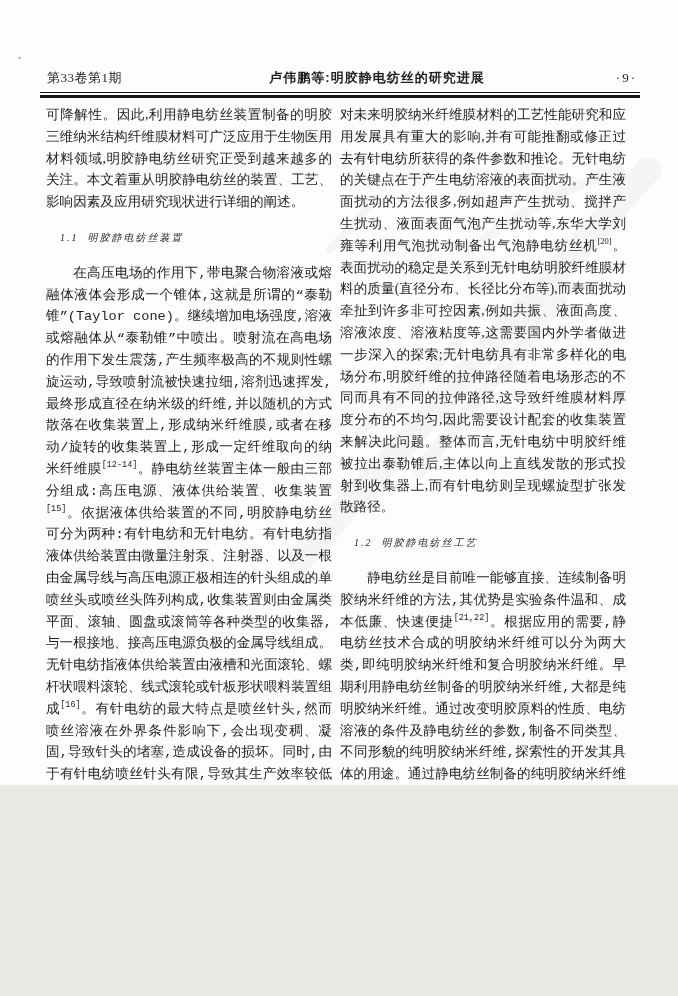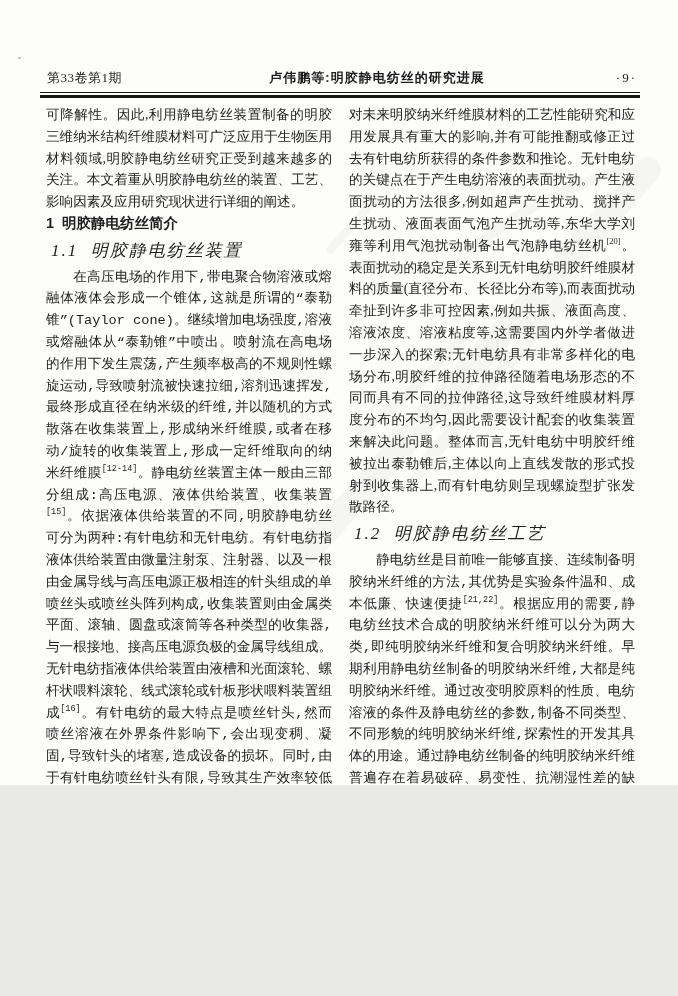--- a/index.html
+++ b/index.html
@@ -27,38 +27,38 @@
     font-weight:bold;font-size:13px;letter-spacing:1px;
   }
   .header-pg{min-width:50px;text-align:right;letter-spacing:2px;}
 
   .header-rule{position:absolute;left:40px;right:38px;top:92px;}
   .rule-thin{height:1px;background:#161616;margin-bottom:2px;}
   .rule-thick{height:2.5px;background:#161616;}
 
   .columns{
     position:absolute;top:104px;left:46px;
-    display:flex;gap:17px;
+    display:flex;gap:8px;
   }
   .col{
     width:286px;height:856px;overflow:hidden;
     font-size:13.6px;line-height:21.8px;
     text-align:justify;
   }
   .para{margin:0;}
   .para.indent{text-indent:2em;font-family:Liberation Mono, monospace;}
   .h1{
     font-family:"Liberation Sans","DejaVu Sans",sans-serif;
     font-weight:bold;font-size:14.5px;line-height:21.8px;
     white-space:pre-wrap;margin:0;
   }
   .h2{
     font-style:italic;letter-spacing:2px;
-    font-size:17px;line-height:21.8px;
-    white-space:pre-wrap;margin:5px;
+    font-size:10px;line-height:21.8px;
+    white-space:pre-wrap;margin:14px;
   }
   sup.ref{font-size:8.5px;line-height:0;letter-spacing:0;}
 
   .page-footer{
     position:absolute;left:0;right:0;top:942px;
     text-align:center;font-size:12px;color:#2a2a2a;padding-left:42px;
   }
 </style>
 </head>
 <body>
@@ -83,21 +83,20 @@
   </header>
 
   <div class="header-rule">
     <div class="rule-thin"></div>
     <div class="rule-thick"></div>
   </div>
 
   <main class="columns">
     <section class="col" id="col-left">
         <div class="para">可降解性。因此,利用静电纺丝装置制备的明胶三维纳米结构纤维膜材料可广泛应用于生物医用材料领域,明胶静电纺丝研究正受到越来越多的关注。本文着重从明胶静电纺丝的装置、工艺、影响因素及应用研究现状进行详细的阐述。</div>
-        <div class="h1">1  明胶静电纺丝简介</div>
         <div class="h2">1.1  明胶静电纺丝装置</div>
         <div class="para indent">在高压电场的作用下,带电聚合物溶液或熔融体液体会形成一个锥体,这就是所谓的“泰勒锥”(Taylor cone)。继续增加电场强度,溶液或熔融体从“泰勒锥”中喷出。喷射流在高电场的作用下发生震荡,产生频率极高的不规则性螺旋运动,导致喷射流被快速拉细,溶剂迅速挥发,最终形成直径在纳米级的纤维,并以随机的方式散落在收集装置上,形成纳米纤维膜,或者在移动/旋转的收集装置上,形成一定纤维取向的纳米纤维膜<sup class="ref">[12-14]</sup>。静电纺丝装置主体一般由三部分组成:高压电源、液体供给装置、收集装置<sup class="ref">[15]</sup>。依据液体供给装置的不同,明胶静电纺丝可分为两种:有针电纺和无针电纺。有针电纺指液体供给装置由微量注射泵、注射器、以及一根由金属导线与高压电源正极相连的针头组成的单喷丝头或喷丝头阵列构成,收集装置则由金属类平面、滚轴、圆盘或滚筒等各种类型的收集器,与一根接地、接高压电源负极的金属导线组成。无针电纺指液体供给装置由液槽和光面滚轮、螺杆状喂料滚轮、线式滚轮或针板形状喂料装置组成<sup class="ref">[16]</sup>。有针电纺的最大特点是喷丝针头,然而喷丝溶液在外界条件影响下,会出现变稠、凝固,导致针头的堵塞,造成设备的损坏。同时,由于有针电纺喷丝针头有限,导致其生产效率较低<sup class="ref">[17,18]</sup>。无针电纺是通过外界作用在明胶溶液表面产生扰动,形成波纹,在电场作用下,波纹顶端被拉伸,从而形成纳米纤维,利用收集装置进行收集<sup class="ref">[19]</sup>。因此就纳米纤维膜材料的应用而言,无针电纺将会是较佳的量产机制,同时解决了传统有针电纺的技术瓶颈,</div>
       </section>
     <section class="col" id="col-right">
         <div class="para">对未来明胶纳米纤维膜材料的工艺性能研究和应用发展具有重大的影响,并有可能推翻或修正过去有针电纺所获得的条件参数和推论。无针电纺的关键点在于产生电纺溶液的表面扰动。产生液面扰动的方法很多,例如超声产生扰动、搅拌产生扰动、液面表面气泡产生扰动等,东华大学刘雍等利用气泡扰动制备出气泡静电纺丝机<sup class="ref">[20]</sup>。表面扰动的稳定是关系到无针电纺明胶纤维膜材料的质量(直径分布、长径比分布等),而表面扰动牵扯到许多非可控因素,例如共振、液面高度、溶液浓度、溶液粘度等,这需要国内外学者做进一步深入的探索;无针电纺具有非常多样化的电场分布,明胶纤维的拉伸路径随着电场形态的不同而具有不同的拉伸路径,这导致纤维膜材料厚度分布的不均匀,因此需要设计配套的收集装置来解决此问题。整体而言,无针电纺中明胶纤维被拉出泰勒锥后,主体以向上直线发散的形式投射到收集器上,而有针电纺则呈现螺旋型扩张发散路径。</div>
         <div class="h2">1.2  明胶静电纺丝工艺</div>
         <div class="para indent">静电纺丝是目前唯一能够直接、连续制备明胶纳米纤维的方法,其优势是实验条件温和、成本低廉、快速便捷<sup class="ref">[21,22]</sup>。根据应用的需要,静电纺丝技术合成的明胶纳米纤维可以分为两大类,即纯明胶纳米纤维和复合明胶纳米纤维。早期利用静电纺丝制备的明胶纳米纤维,大都是纯明胶纳米纤维。通过改变明胶原料的性质、电纺溶液的条件及静电纺丝的参数,制备不同类型、不同形貌的纯明胶纳米纤维,探索性的开发其具体的用途。通过静电纺丝制备的纯明胶纳米纤维普遍存在着易破碎、易变性、抗潮湿性差的缺点。为了实现对明胶纳米结构、组分及性能的调控,实现明胶功能化应用的需求,采用静电纺丝制备复合明胶纤维技术的研究越来越受到人们的关注。复合明胶纳米纤维具有良好的力学、机械等许多独特的性能。鲍韡韡等利用丝素与明胶混合,在丝素/明胶质量比为 70∶30 时,电纺得到纤维形貌好,直径均匀,离散程度小的复合明胶纳</div>
       </section>
   </main>
 

